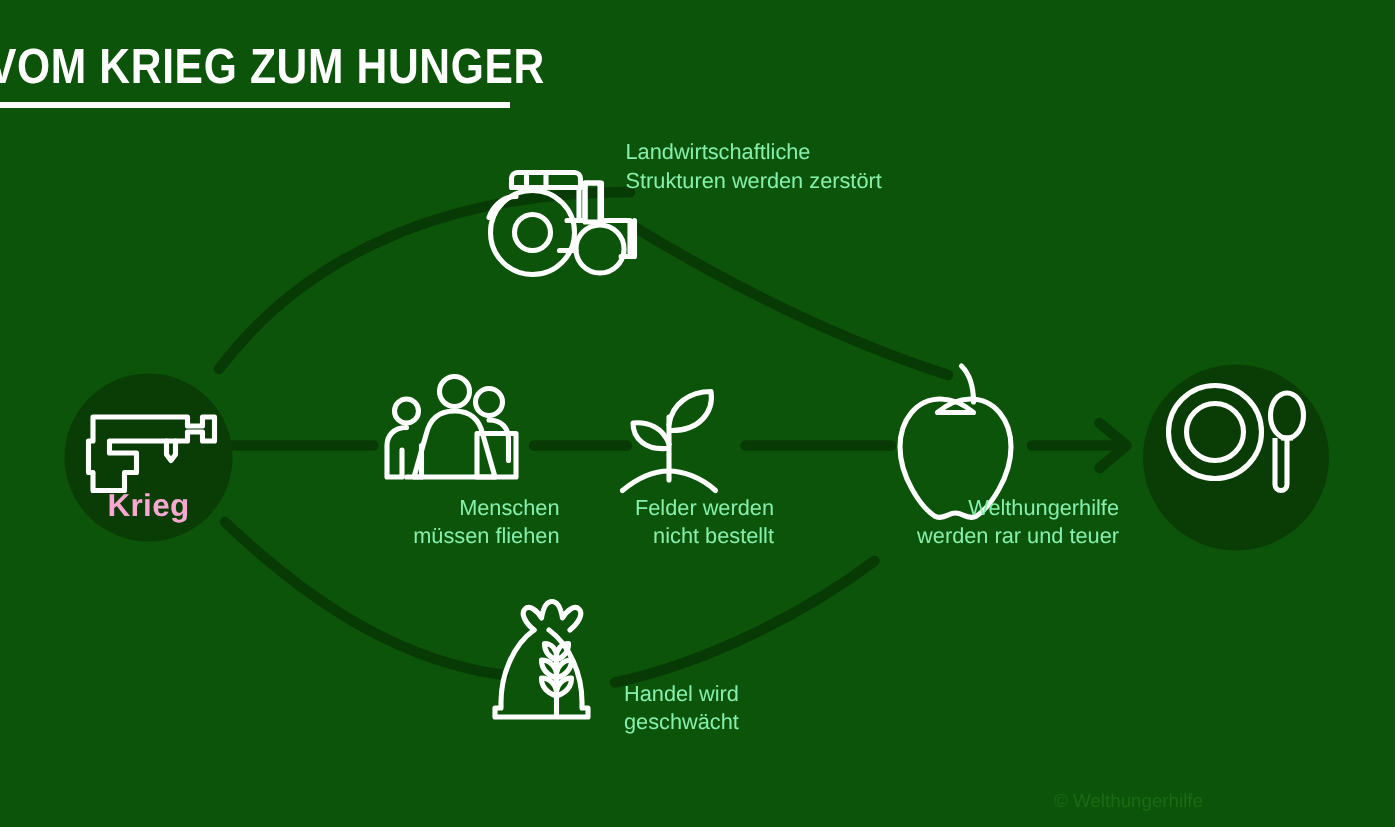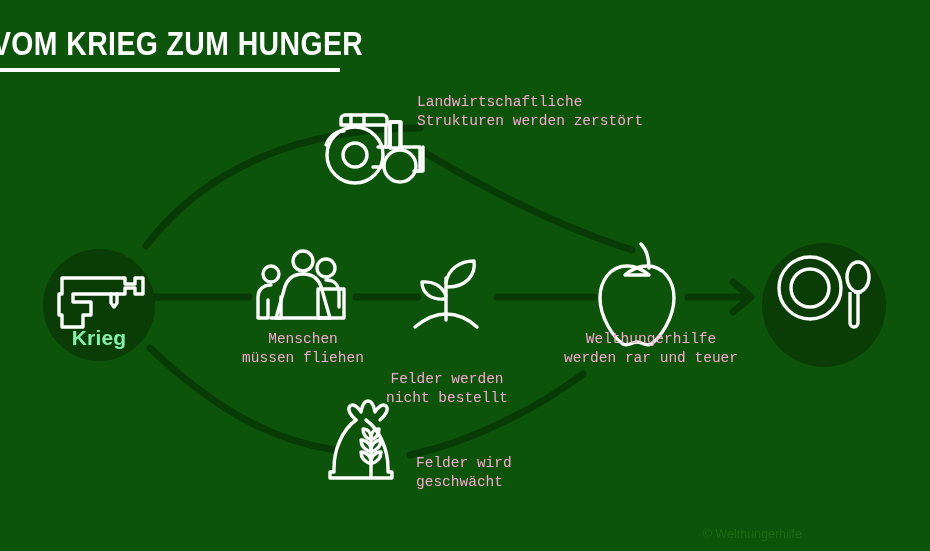--- a/index.html
+++ b/index.html
@@ -28,32 +28,31 @@
     position:absolute;left:0;top:44px;
     width:348px;height:4px;background:#ffffff;
   }
 
   
   svg#art{position:absolute;left:0;top:0;width:930px;height:551px;}
 
   
   .label{
     position:absolute;
-    color:#f9a8d4;
+    color:#86efac;
     font-size:14.5px;
     line-height:19px;
     white-space:pre-line;
-    font-family:Liberation Mono, monospace;
   }
-  .label.center{text-align:center;}
+  .label.center{text-align:right;}
   .label.left{text-align:left;}
 
   .node-label{
     position:absolute;
-    color:#86efac;
+    color:#f9a8d4;
     font-weight:bold;
     font-size:21px;
     font-family:"Liberation Sans Narrow","Liberation Sans",sans-serif;
     text-align:center;
     letter-spacing:0.2px;
   }
 
   .credit{
     position:absolute;right:-6px;bottom:10px;
     color:#1b6b14;
@@ -167,24 +166,24 @@
   </svg>
 
   <div class="node-label" style="left:49px;top:326px;width:100px;">Krieg</div>
 
   <div class="label left" style="left:417px;top:93px;width:230px;">Landwirtschaftliche
 Strukturen werden zerstört</div>
 
   <div class="label center" style="left:233px;top:330px;width:140px;">Menschen
 müssen fliehen</div>
 
-  <div class="label center" style="left:378px;top:330px;width:138px;margin-top:40px;">Felder werden
+  <div class="label center" style="left:378px;top:330px;width:138px;">Felder werden
 nicht bestellt</div>
 
   <div class="label center" style="left:556px;top:330px;width:190px;">Welthungerhilfe
 werden rar und teuer</div>
 
-  <div class="label left" style="left:416px;top:454px;width:160px;">Felder wird
+  <div class="label left" style="left:416px;top:454px;width:160px;">Handel wird
 geschwächt</div>
 
   <div class="credit">© Welthungerhilfe</div>
 
 </div>
 
 </body></html>

